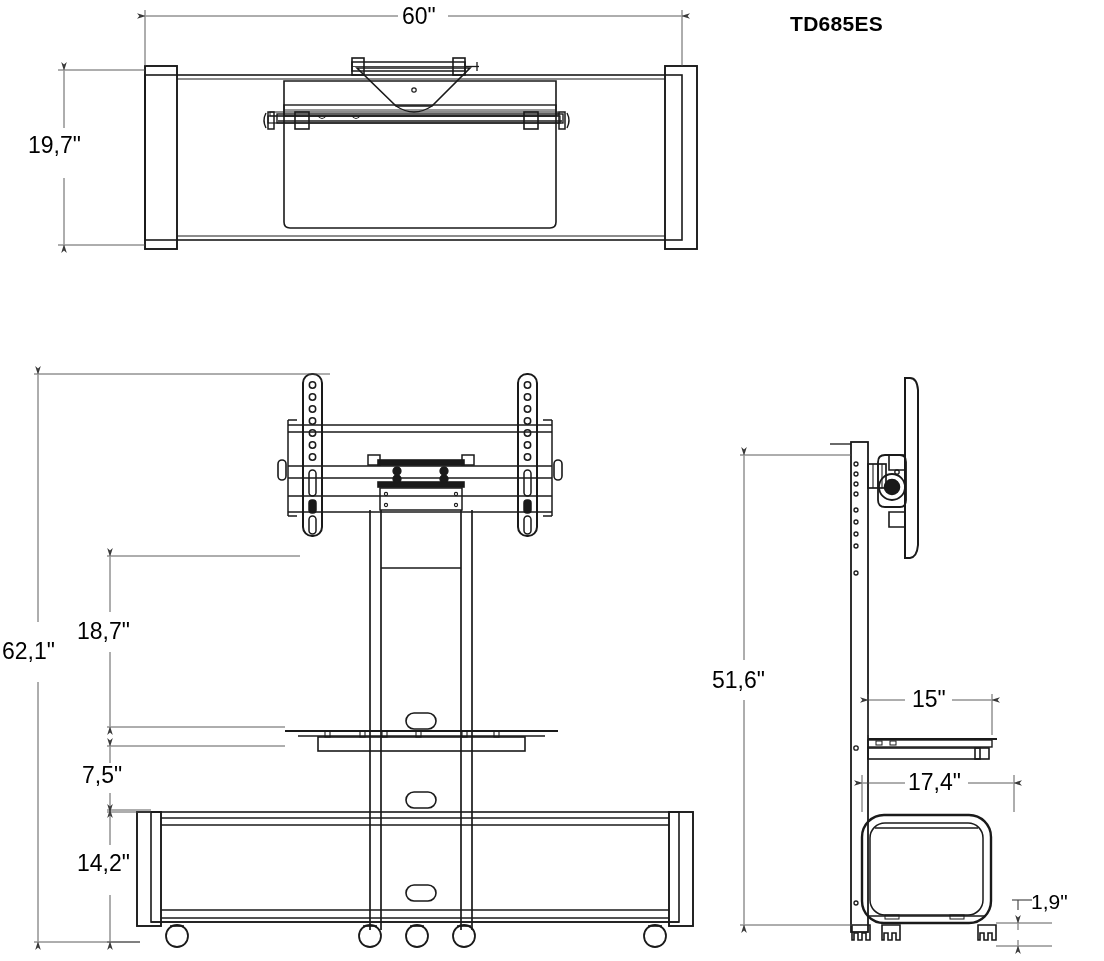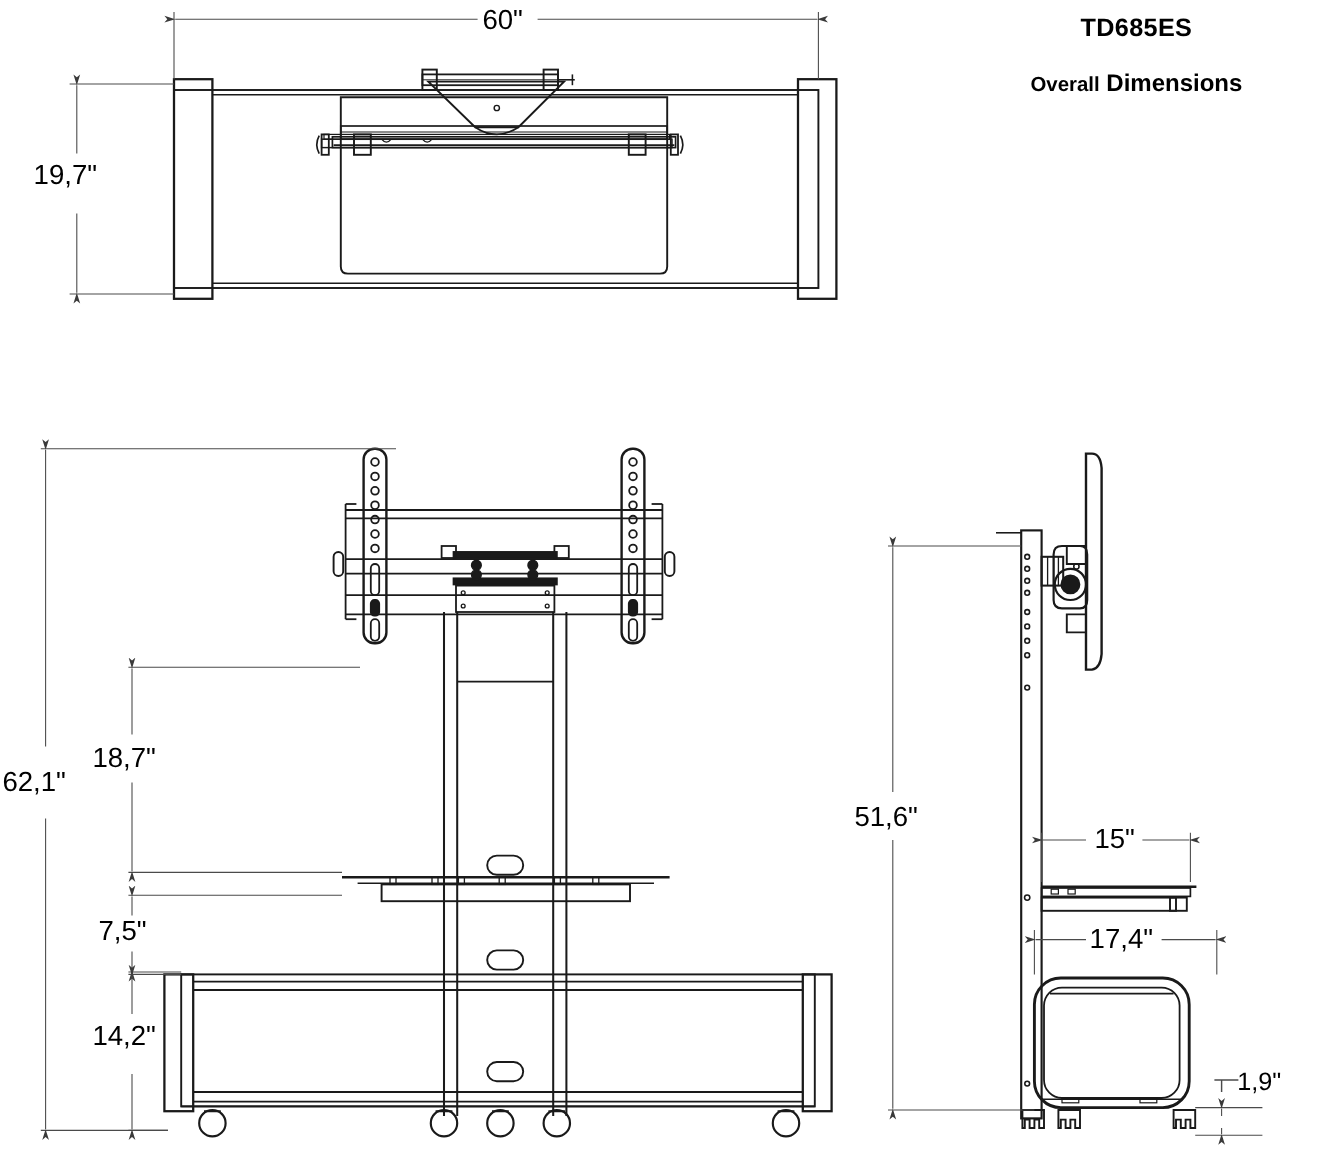--- a/index.html
+++ b/index.html
@@ -28,21 +28,21 @@
     top: 0;
     width: 1104px;
     height: 961px;
     display: block;
   }
   .title-block {
     position: absolute;
     left: 790px;
     top: 4px;
     width: 314px;
-    text-align: center;
+    text-align: left;
   }
   .tb-model {
     font-size: 21px;
     font-weight: bold;
     letter-spacing: 0.3px;
     margin: 8px 0 0 0;
     line-height: 1.1;
   }
   .tb-sub {
     font-size: 20px;
@@ -365,21 +365,20 @@
         <line x1="1018" y1="940" x2="1018" y2="945" marker-end="url(#arrR)"></line>
         <line x1="1018" y1="900" x2="1018" y2="910" stroke-width="1.2"></line>
         <line x1="1012" y1="900" x2="1032" y2="900" stroke-width="1.2"></line>
       </g>
 
     </g>
   </svg>
 
   <div class="title-block">
     <div class="tb-model">TD685ES</div>
-    <div class="tb-sub"><span class="lead">Overall</span> <span>Dimensions</span></div>
   </div>
 
   <div class="dim-label" style="left:402px; top:3px;">60"</div>
 
   <div class="dim-label" style="left:28px; top:132px;">19,7"</div>
 
   <div class="dim-label" style="left:2px; top:638px;">62,1"</div>
 
   <div class="dim-label" style="left:77px; top:618px;">18,7"</div>
 

